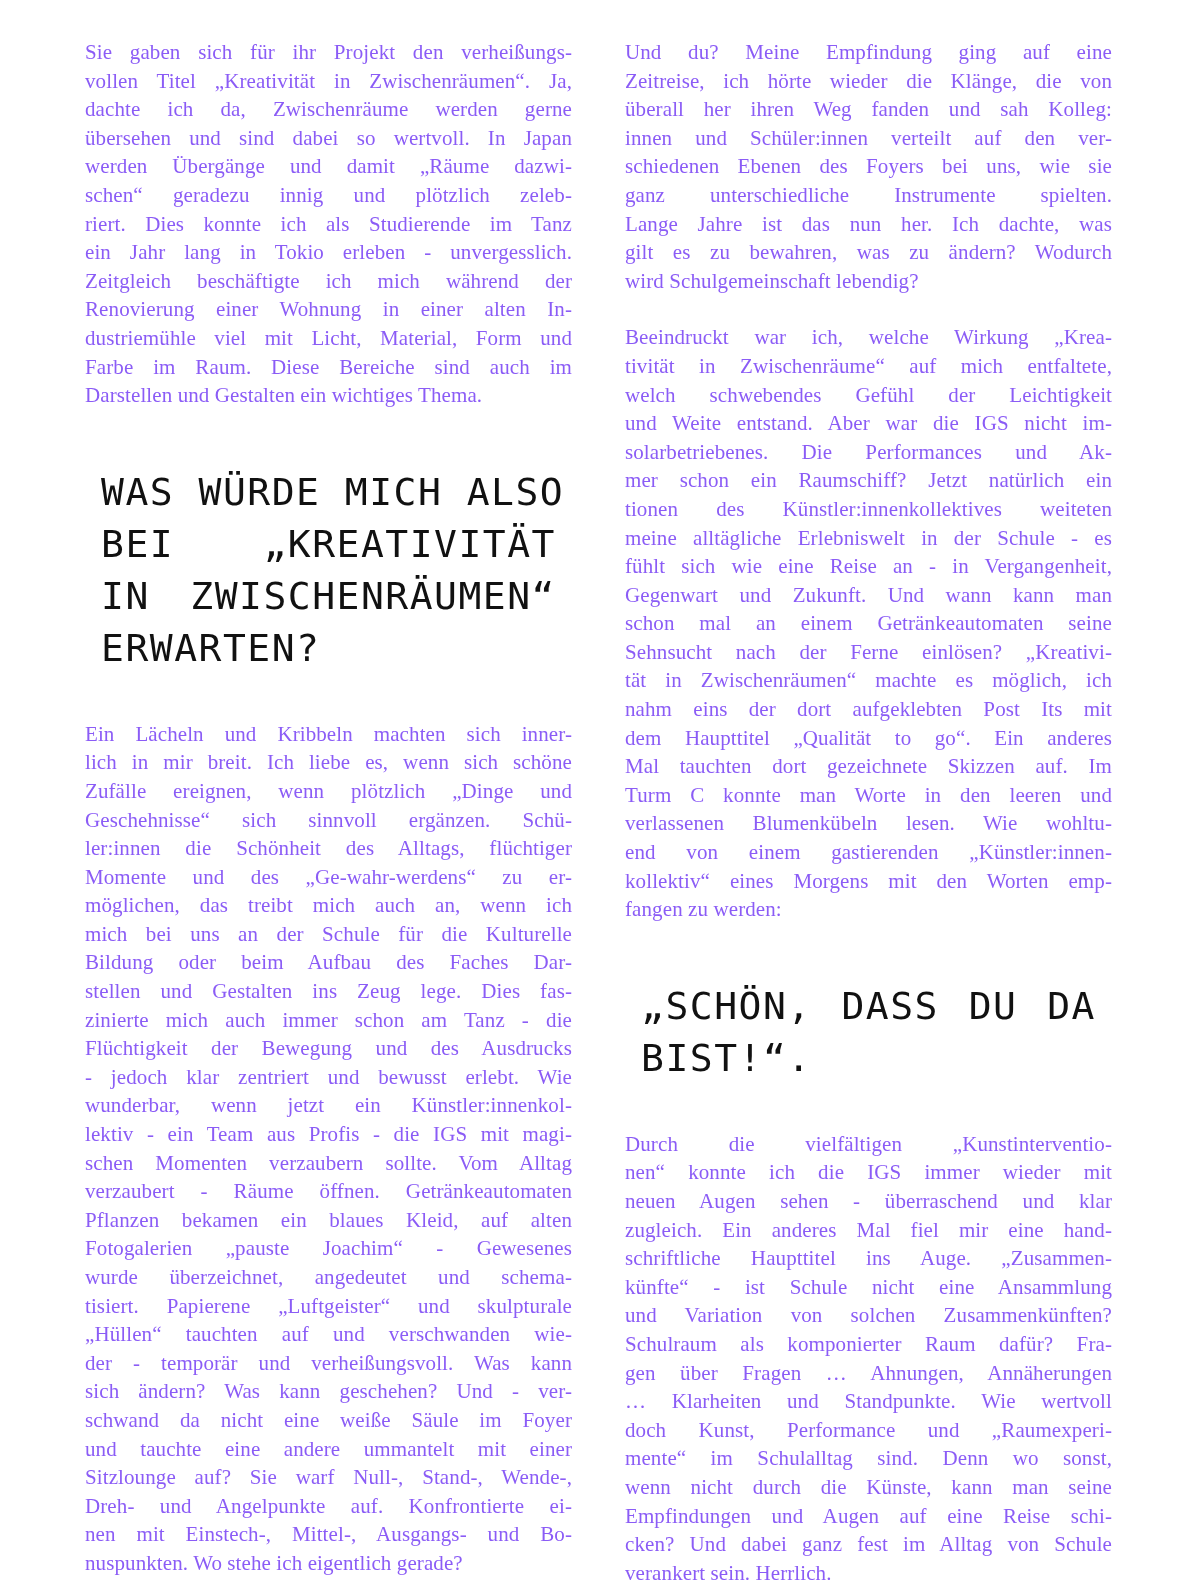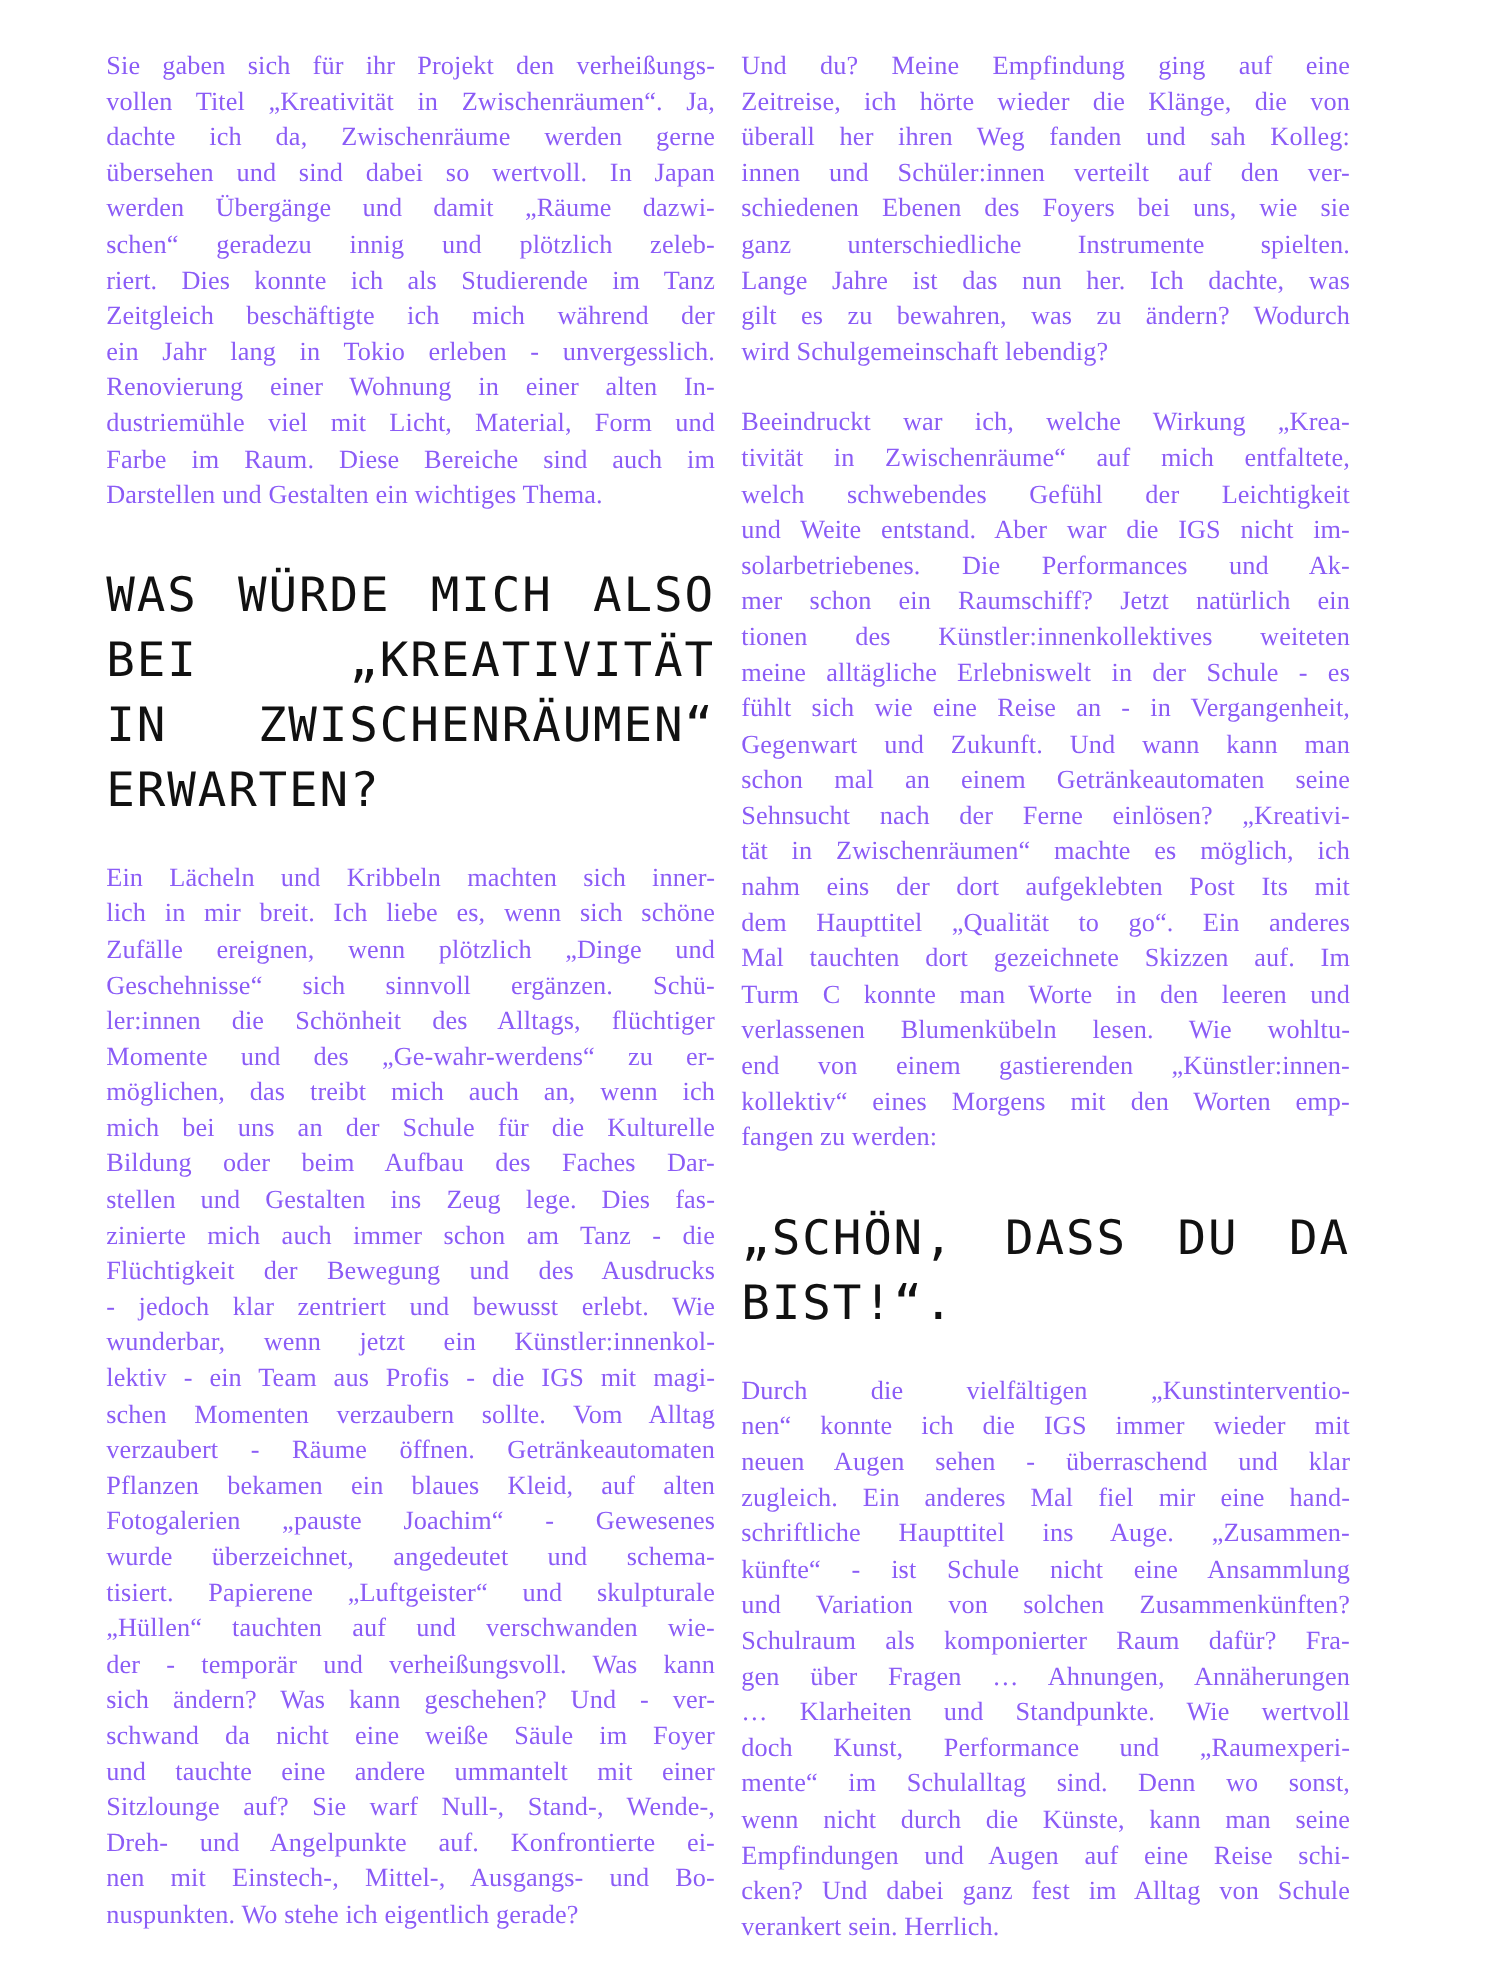--- a/index.html
+++ b/index.html
@@ -1,43 +1,43 @@
 <!DOCTYPE html>
 <html><head>
 <meta charset="utf-8">
 <style>
   html, body { margin: 0; padding: 0; background: #ffffff; }
   body { width: 1190px; height: 1587px; position: relative; overflow: hidden; color: #1c1c1c; }
   .col { position: absolute; top: 38px; width: 487px; }
   .col-left { left: 85px; }
-  .col-right { left: 593px; }
+  .col-right { left: 625px; }
   .para { margin: 0; font-family: Liberation Serif, serif; font-size: 21px; letter-spacing: 0.1px; color: #8b5cf6; }
   .line { display: block; height: 28.6px; line-height: 28.6px; white-space: nowrap; text-align: justify; text-align-last: justify; }
   .line.last { text-align-last: left; }
-  .heading { margin: 0; font-family: "DejaVu Sans Mono", monospace; font-size: 38px; font-weight: normal; color: #111; letter-spacing: 1.5px; }
+  .heading { margin: 16px; font-family: "DejaVu Sans Mono", monospace; font-size: 38px; font-weight: normal; color: #111; letter-spacing: 1.5px; }
   .hline { display: block; height: 52px; line-height: 52px; white-space: nowrap; text-align: justify; text-align-last: justify; }
   .hline.last { text-align-last: left; }
   .gap-sm { height: 28px; }
   .gap-h-before { height: 40px; }
   .gap-h-after { height: 30px; }
 </style>
 </head>
 <body>
 
 <div class="col col-left">
   <p class="para">
       <span class="line">Sie gaben sich für ihr Projekt den verheißungs-</span>
       <span class="line">vollen Titel „Kreativität in Zwischenräumen“. Ja,</span>
       <span class="line">dachte ich da, Zwischenräume werden gerne</span>
       <span class="line">übersehen und sind dabei so wertvoll. In Japan</span>
       <span class="line">werden Übergänge und damit „Räume dazwi-</span>
       <span class="line">schen“ geradezu innig und plötzlich zeleb-</span>
       <span class="line">riert. Dies konnte ich als Studierende im Tanz</span>
+      <span class="line">ein Jahr lang in Tokio erleben - unvergesslich.</span>
       <span class="line">Zeitgleich beschäftigte ich mich während der</span>
-      <span class="line">ein Jahr lang in Tokio erleben - unvergesslich.</span>
       <span class="line">Renovierung einer Wohnung in einer alten In-</span>
       <span class="line">dustriemühle viel mit Licht, Material, Form und</span>
       <span class="line">Farbe im Raum. Diese Bereiche sind auch im</span>
       <span class="line last">Darstellen und Gestalten ein wichtiges Thema.</span>
     </p>
   <div class="gap-h-before"></div>
   <h2 class="heading">
       <span class="hline">WAS WÜRDE MICH ALSO</span>
       <span class="hline">BEI „KREATIVITÄT</span>
       <span class="hline">IN  ZWISCHENRÄUMEN“</span>

